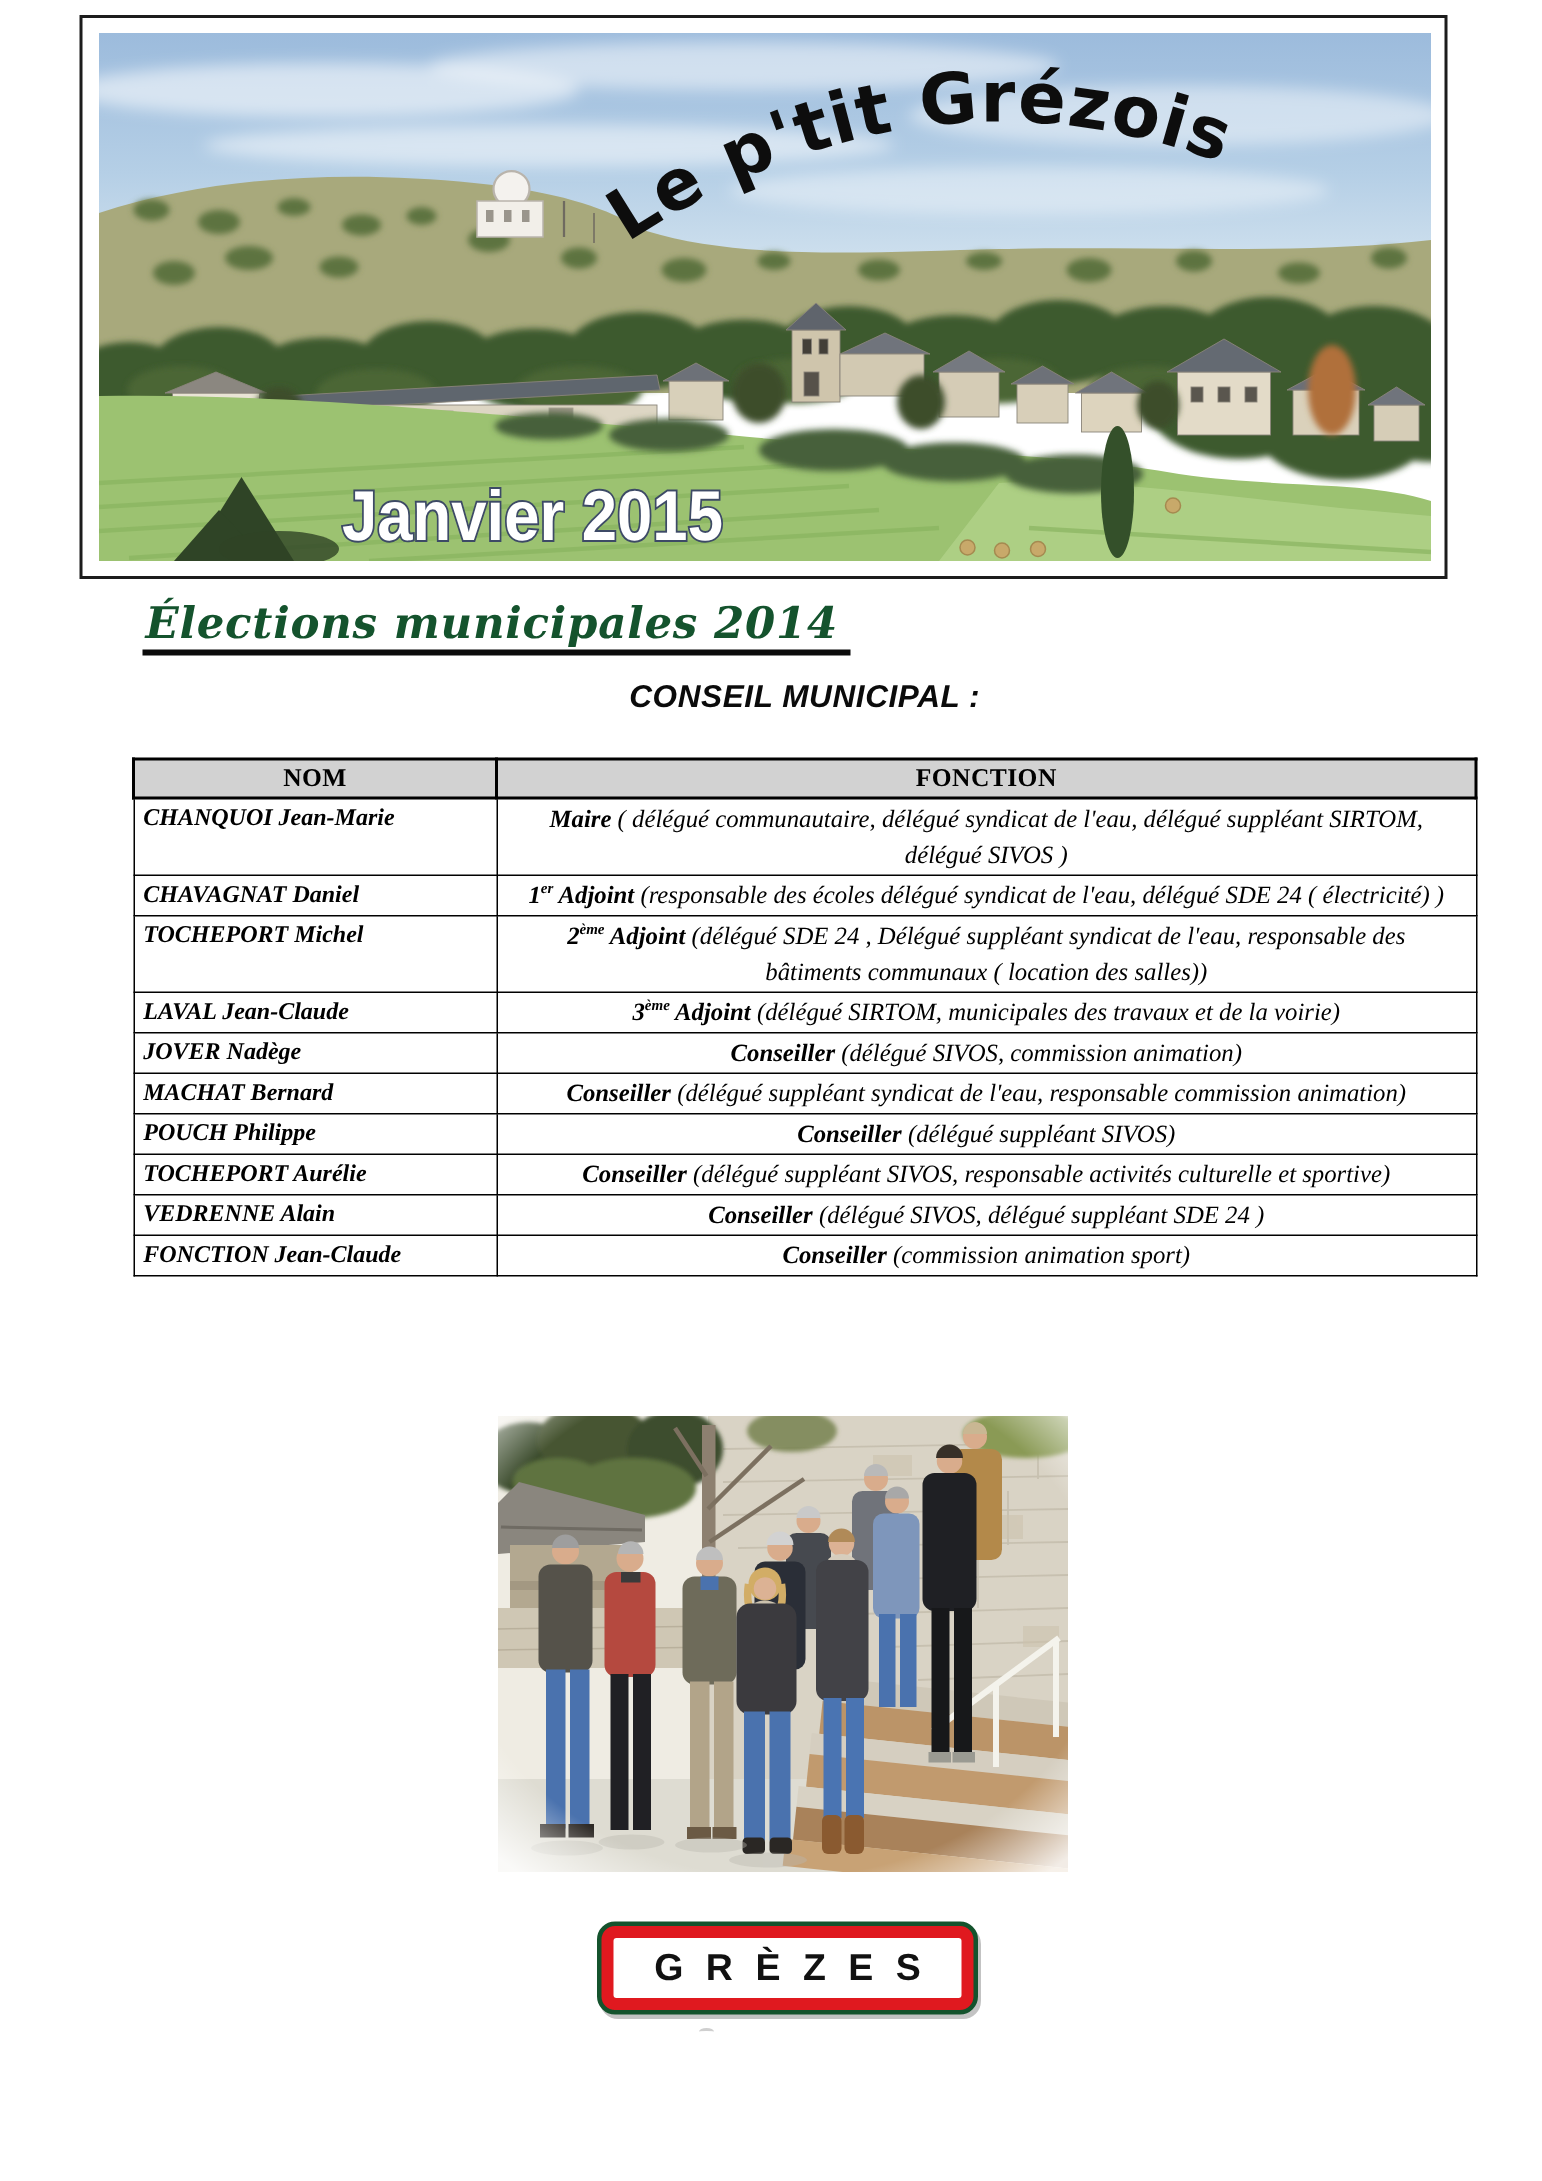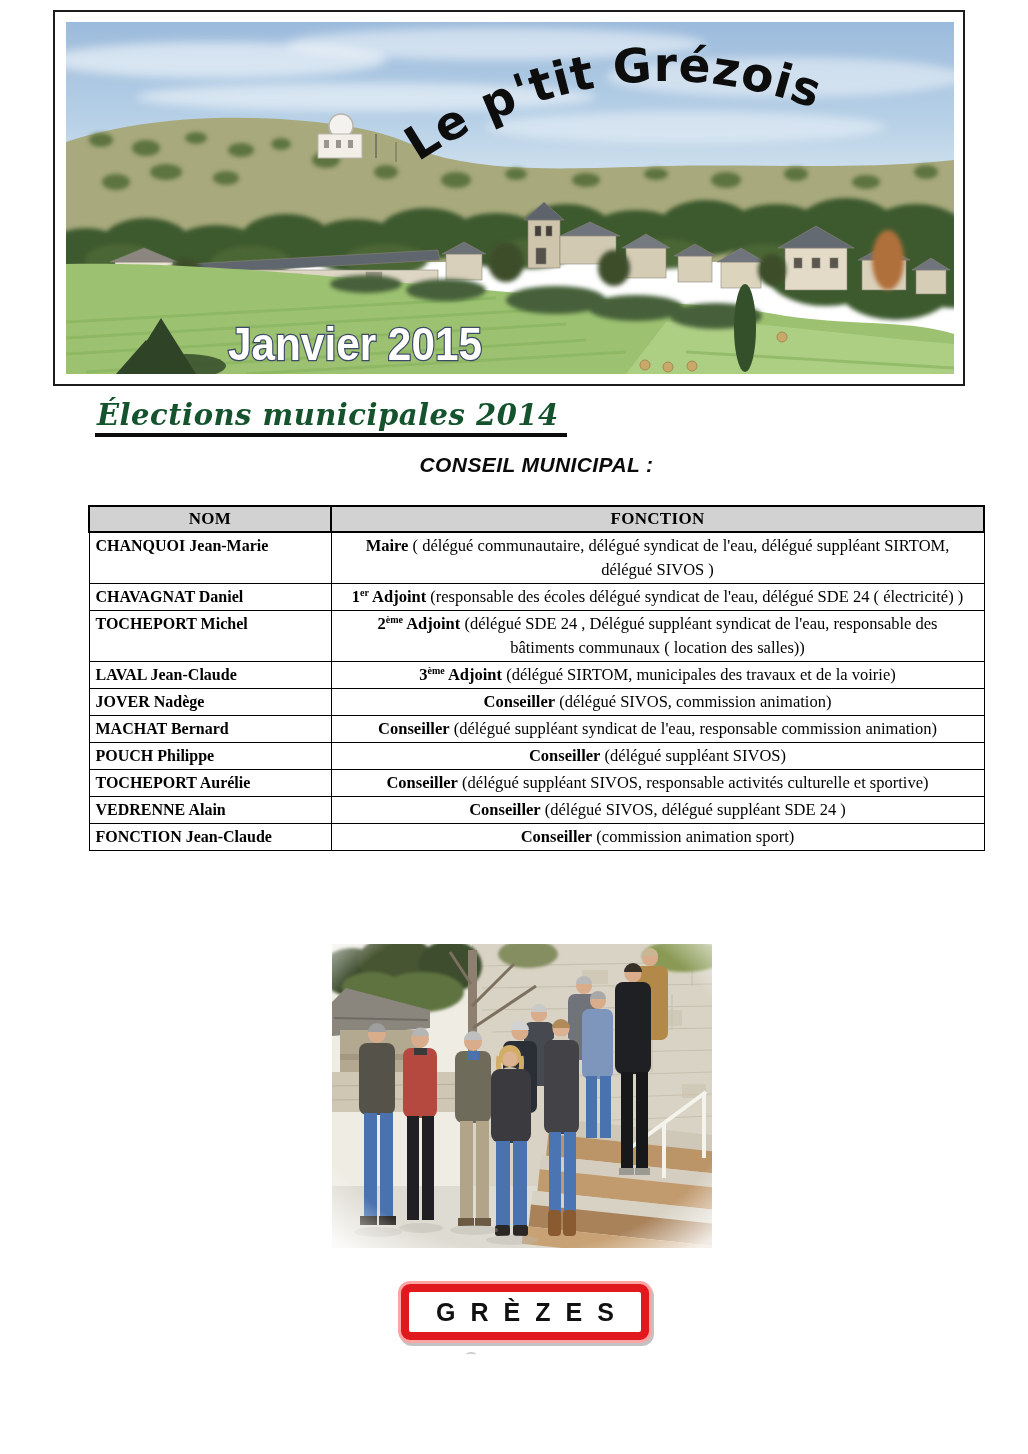--- a/index.html
+++ b/index.html
@@ -21,32 +21,32 @@
       font-family:Liberation Sans, sans-serif;font-style:italic;font-weight:bold;
       font-size:21px;letter-spacing:.4px;color:#0b0b0b;}
 
   
   .council-table{position:absolute;left:88px;top:505px;width:897px;
       border-collapse:collapse;table-layout:fixed;
       font-family:"Liberation Serif",serif;font-size:16.5px;color:#000;}
   .council-table col.c1{width:242px;}
   .council-table th{border:2px solid #000;background:#d2d2d2;
       font-size:17px;font-weight:bold;padding:2px 4px;text-align:center;letter-spacing:.3px;}
-  .council-table td{border:1.5px solid #000;padding:1px 18px;line-height:24px;vertical-align:top;}
+  .council-table td{border:1.5px solid #000;padding:1px 18px;line-height:24px;vertical-align:top;font-style:italic;}
   .council-table td.name-cell{font-weight:bold;padding-left:6px;white-space:nowrap;font-size:16px;}
   .council-table td.fn-cell{text-align:center;margin-left:28px;}
   .council-table td.fn-cell b{font-weight:bold;}
   .council-table sup{font-size:10px;line-height:0;}
 
   
   .group-photo{position:absolute;left:332px;top:944px;width:380px;height:304px;}
 
   
   .town-sign{position:absolute;left:398px;top:1281px;width:254px;height:62px;
-      box-sizing:border-box;border:3px solid #fca5a5;border-radius:12px;
+      box-sizing:border-box;border:3px solid #14532d;border-radius:12px;
       background:#e0191f;padding:8px;box-shadow:2px 3px 0 rgba(40,40,40,.28);}
   .town-sign-inner{width:100%;height:100%;background:#ffffff;border-radius:2px;
       display:flex;align-items:center;justify-content:center;box-sizing:border-box;}
   .town-sign-label{font-family:"Liberation Sans",sans-serif;font-weight:bold;
       font-size:25px;letter-spacing:15px;text-indent:15px;color:#111;}
 
   .scan-artifact{position:absolute;left:466px;top:1352px;width:10px;height:3px;
       border-top:2px solid #cfcfcf;border-radius:50%;}
 </style>
 </head>

